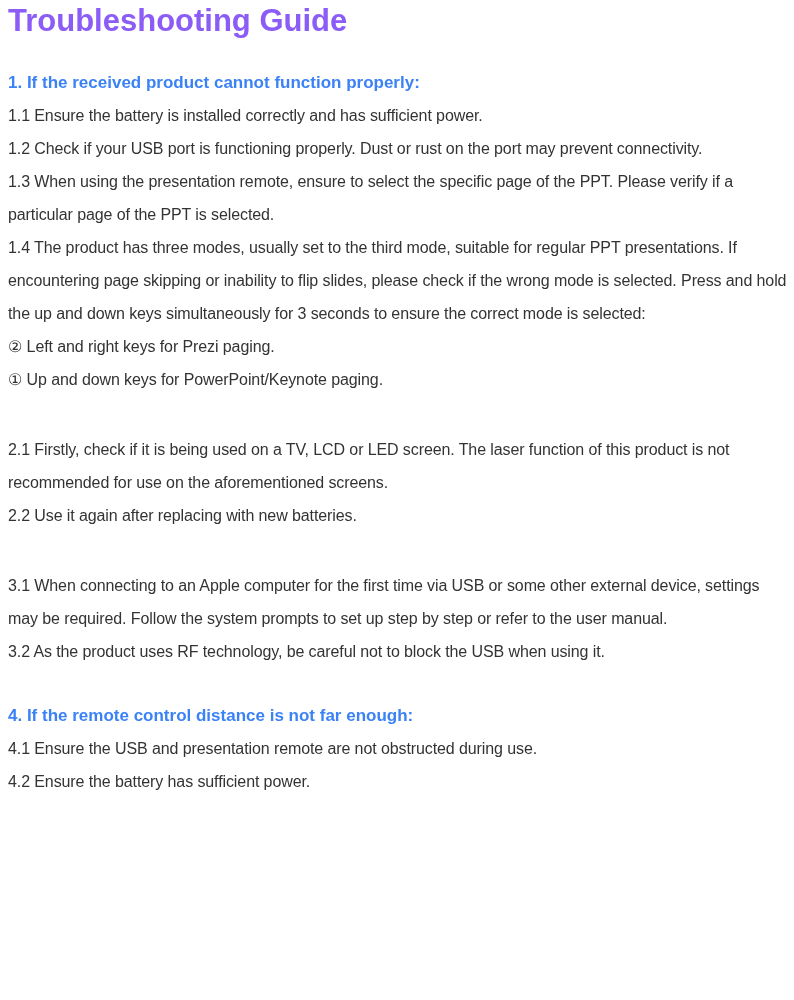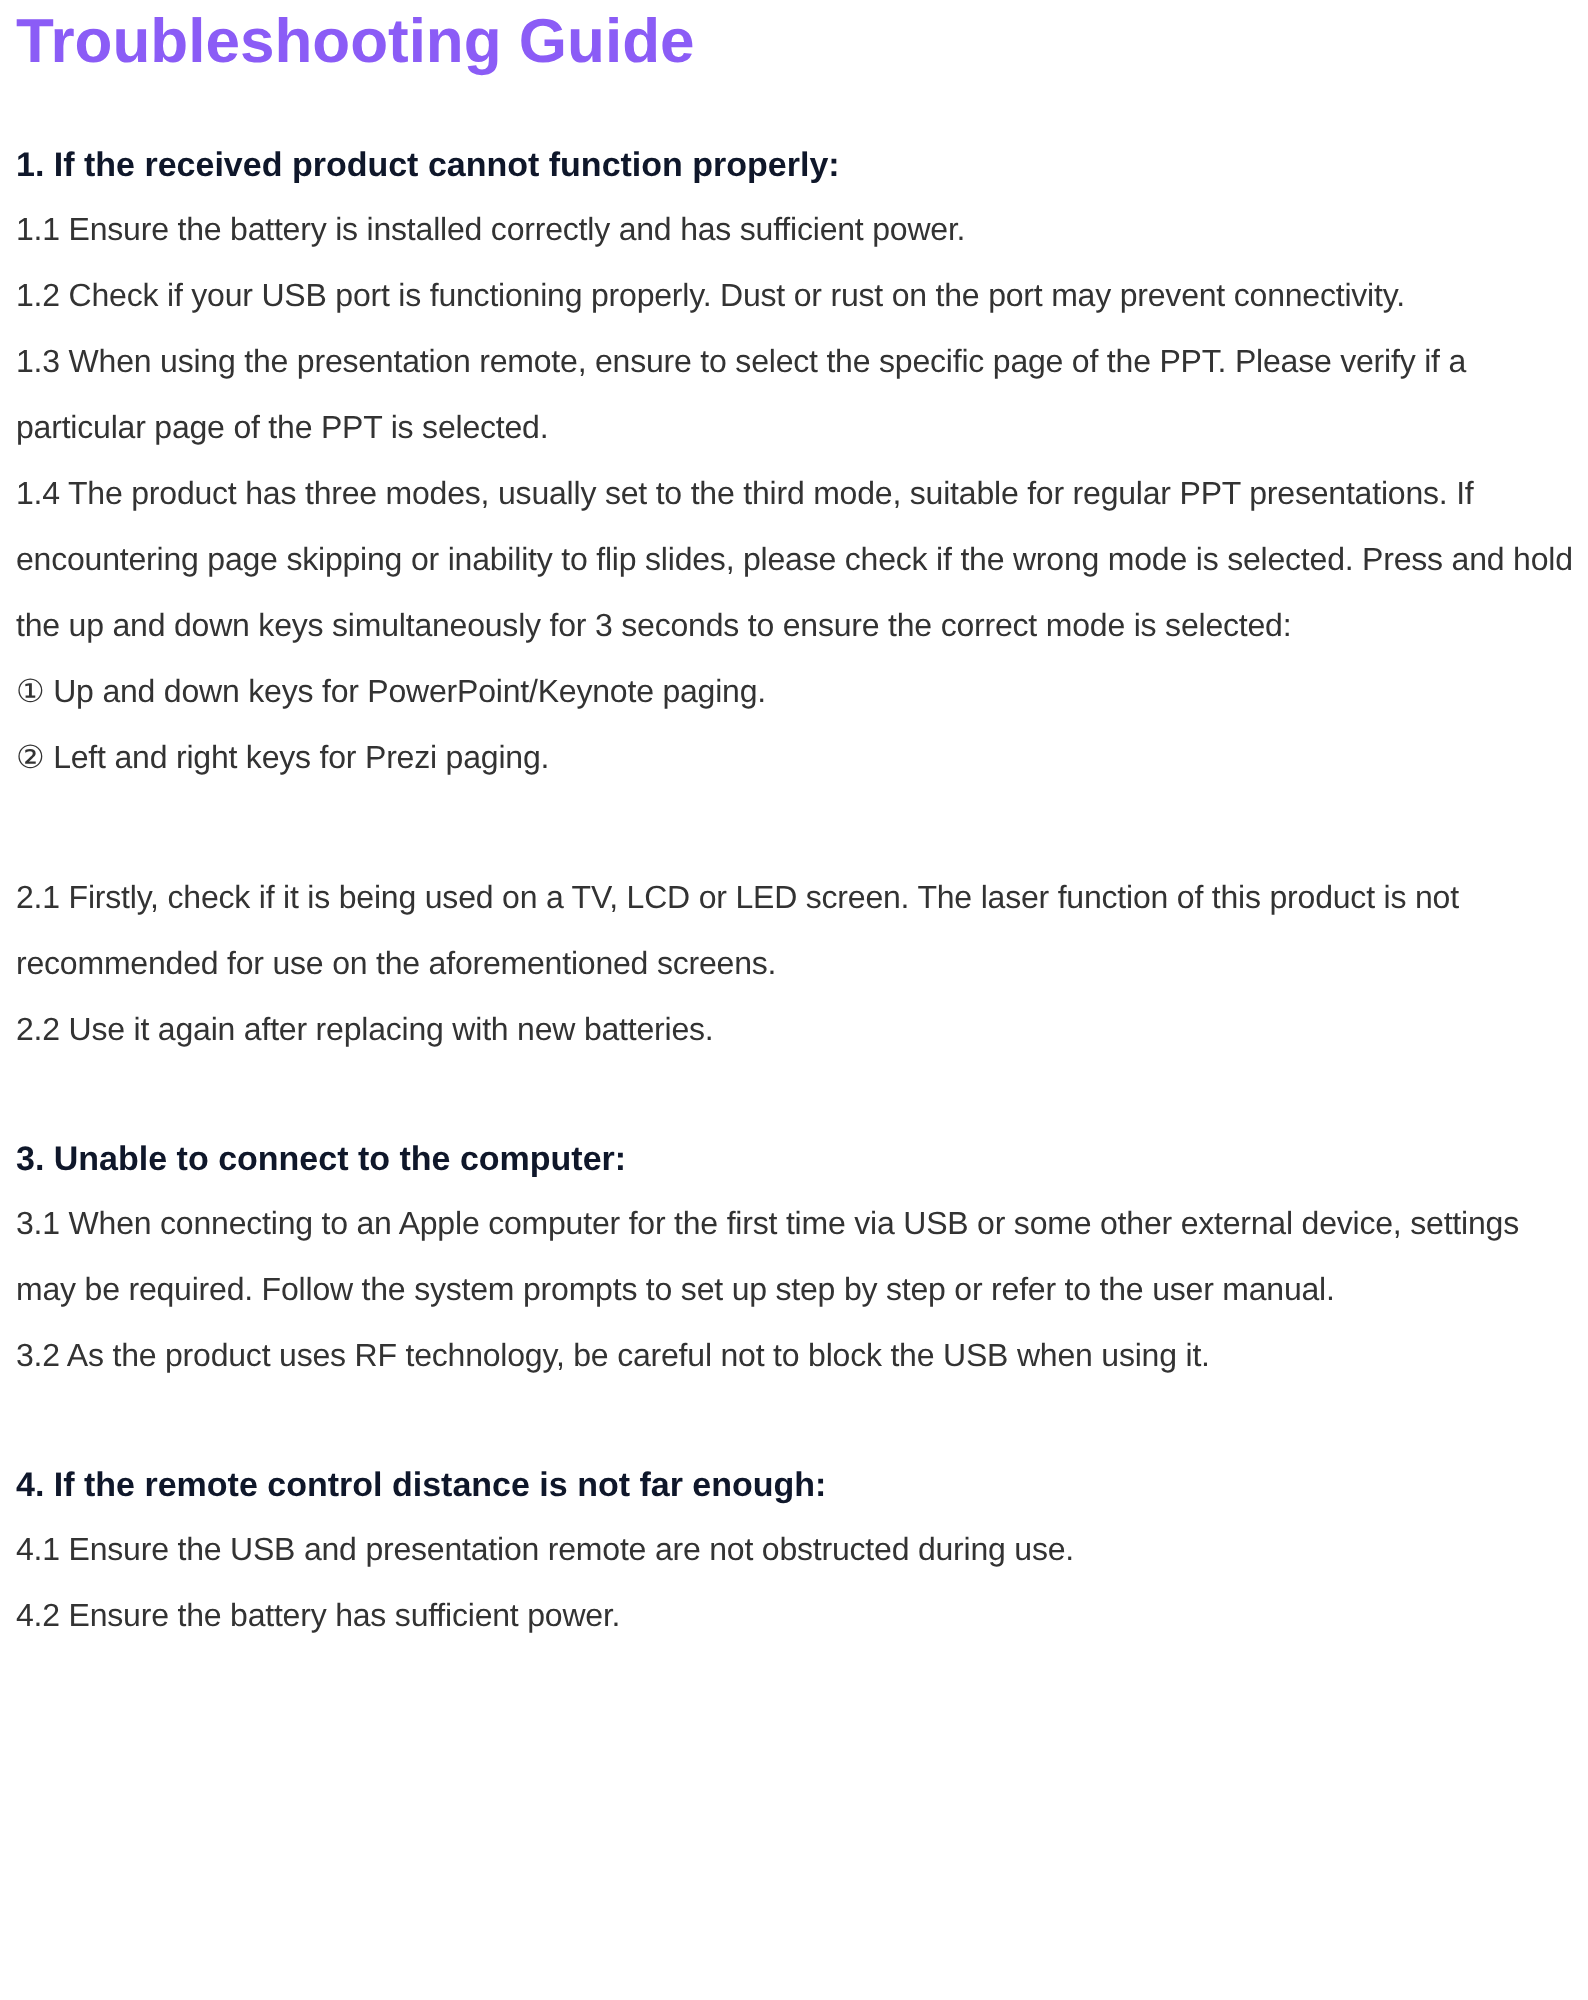--- a/index.html
+++ b/index.html
@@ -24,47 +24,46 @@
     letter-spacing: 0;
   }
   .doc-section { margin: 0; }
   .doc-section.first { margin-top: 32px; }
   .doc-section.later { margin-top: 37px; }
   .section-heading {
     margin: 0 0 5px 0;
     font-size: 17px;
     line-height: 22px;
     font-weight: bold;
-    color: #0f172a;
+    color: #3b82f6;
     letter-spacing: 0;
   }
   .body-line { margin: 0; }
 </style>
 </head>
 <body>
 
 <h1 class="doc-title">Troubleshooting Guide</h1>
 
 <section class="doc-section first">
   <h2 class="section-heading">1. If the received product cannot function properly:</h2>
   <p class="body-line">1.1 Ensure the battery is installed correctly and has sufficient power.</p>
   <p class="body-line">1.2 Check if your USB port is functioning properly. Dust or rust on the port may prevent connectivity.</p>
   <p class="body-line">1.3 When using the presentation remote, ensure to select the specific page of the PPT. Please verify if a particular page of the PPT is selected.</p>
   <p class="body-line">1.4 The product has three modes, usually set to the third mode, suitable for regular PPT presentations. If encountering page skipping or inability to flip slides, please check if the wrong mode is selected. Press and hold the up and down keys simultaneously for 3 seconds to ensure the correct mode is selected:</p>
+  <p class="body-line">② Left and right keys for Prezi paging.</p>
   <p class="body-line">① Up and down keys for PowerPoint/Keynote paging.</p>
-  <p class="body-line">② Left and right keys for Prezi paging.</p>
 </section>
 
 <section class="doc-section later">
   <p class="body-line">2.1 Firstly, check if it is being used on a TV, LCD or LED screen. The laser function of this product is not recommended for use on the aforementioned screens.</p>
   <p class="body-line">2.2 Use it again after replacing with new batteries.</p>
 </section>
 
 <section class="doc-section later">
-  <h2 class="section-heading">3. Unable to connect to the computer:</h2>
   <p class="body-line">3.1 When connecting to an Apple computer for the first time via USB or some other external device, settings may be required. Follow the system prompts to set up step by step or refer to the user manual.</p>
   <p class="body-line">3.2 As the product uses RF technology, be careful not to block the USB when using it.</p>
 </section>
 
 <section class="doc-section later">
   <h2 class="section-heading">4. If the remote control distance is not far enough:</h2>
   <p class="body-line">4.1 Ensure the USB and presentation remote are not obstructed during use.</p>
   <p class="body-line">4.2 Ensure the battery has sufficient power.</p>
 </section>
 

